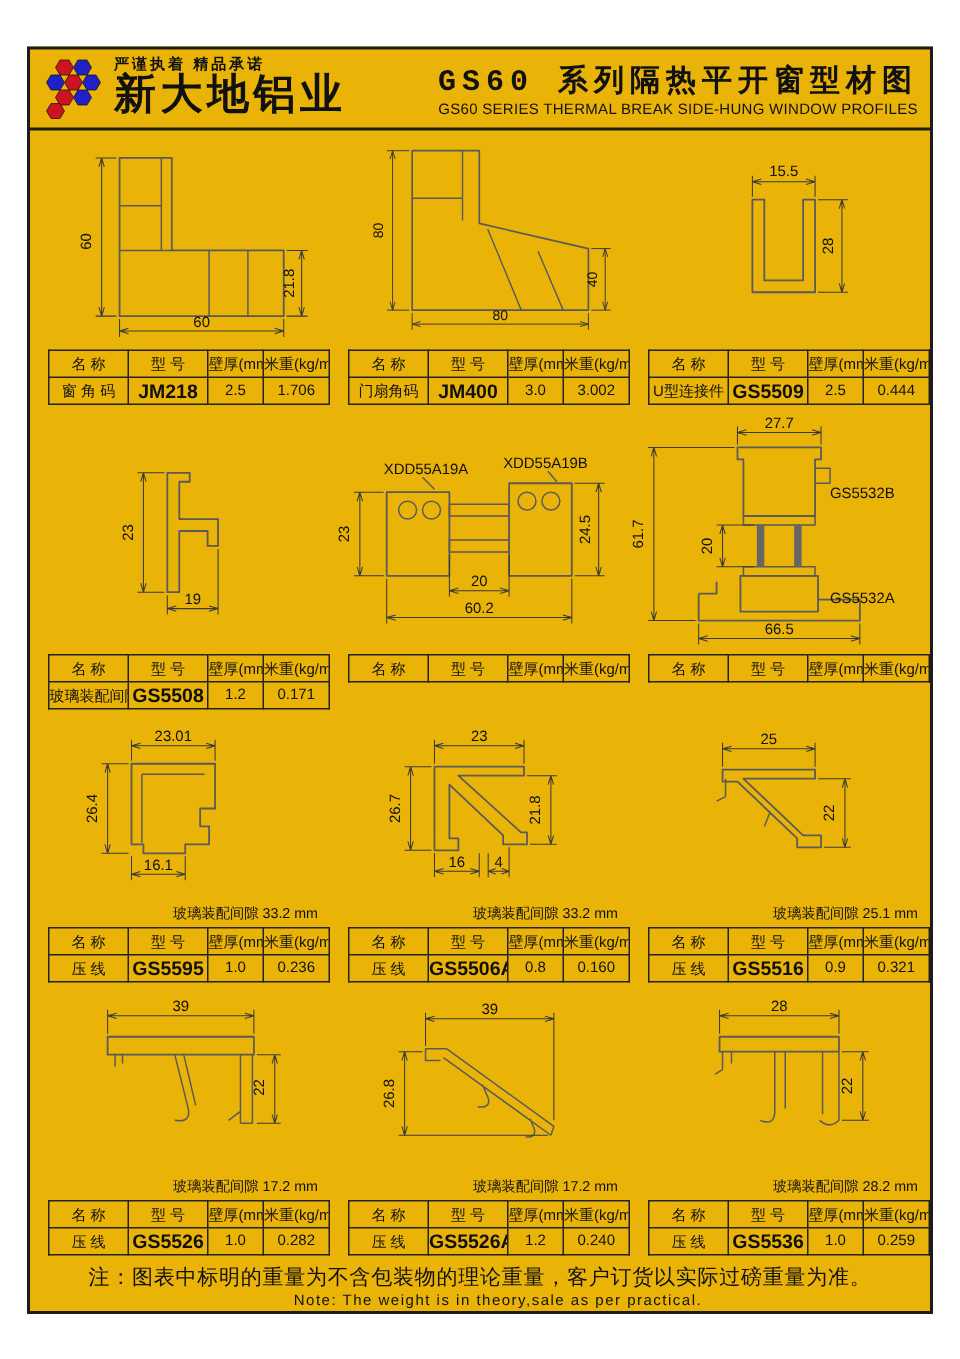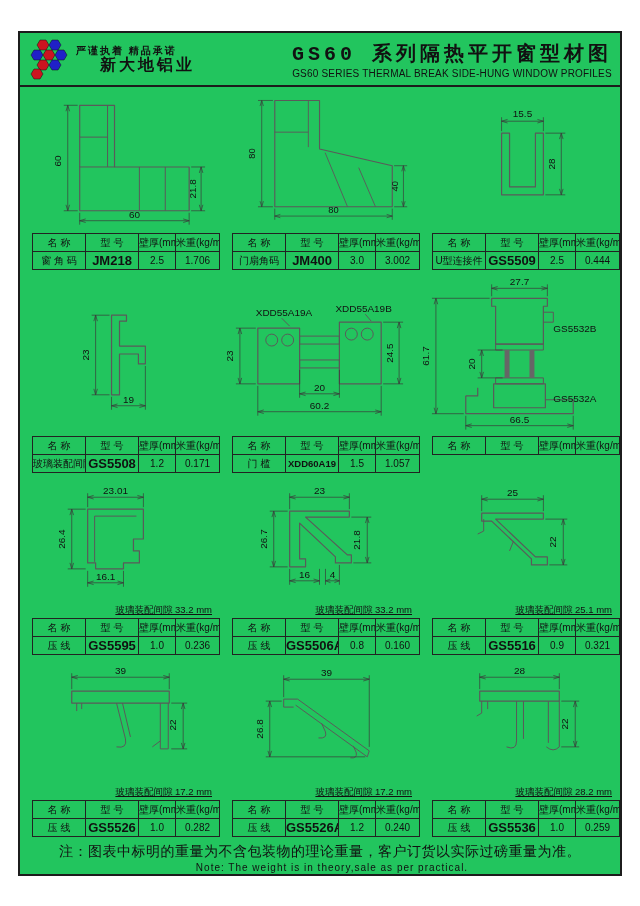--- a/index.html
+++ b/index.html
@@ -2,49 +2,48 @@
 <html><head>
 <meta charset="utf-8">
 <style>
   html,body { margin:0; padding:0; }
   body {
     width:640px; height:906px; background:#ffffff; position:relative;
     font-family:"Liberation Sans", sans-serif; color:#111;
   }
   .page {
     position:absolute; left:18px; top:31px; width:600px; height:841px;
-    border:2px solid #1c1c1c; background:#22c55e; display:flex; flex-direction:column;
+    border:2px solid #1c1c1c; background:#eab308; display:flex; flex-direction:column;
   }
   
   .hdr {
     height:52px; border-bottom:2px solid #1c1c1c; display:flex;
     align-items:center; padding:0 8px 0 6px; flex:0 0 auto;
   }
   .brand { display:flex; align-items:center; gap:6px; }
   .brand-text { display:flex; flex-direction:column; line-height:1.1; }
   .slogan { font-size:10px; font-weight:bold; letter-spacing:2px; }
   .company {
-    font-size:16px; font-weight:bold; letter-spacing:3px;
+    font-size:28px; font-weight:bold; letter-spacing:3px;
     font-family:"Liberation Serif", serif;
-    margin-left:24px;
   }
   .titles { margin-left:auto; text-align:center; }
   .title-cn {
     font-size:20px; font-weight:bold; letter-spacing:4px;
     font-family:Liberation Mono, monospace; white-space:nowrap;
   }
   .title-en { font-size:10px; letter-spacing:0.2px; white-space:nowrap; margin-top:1px; }
   
   .grid { flex:1 1 auto; display:flex; flex-direction:column; padding-top:6px; }
   .prow { display:flex; margin-bottom:6px; }
   .pcell { width:200px; display:flex; flex-direction:column; align-items:center; }
   .pcell svg { display:block; }
   .cap {
     width:188px; text-align:right; font-size:9.5px; height:13px;
-    line-height:13px; padding-right:2px; box-sizing:border-box;text-decoration:underline;
+    line-height:13px; padding-right:2px; box-sizing:border-box;
   }
   
   table.spec { border-collapse:collapse; table-layout:fixed; width:188px; margin-top:2px;margin-left:12px; }
   table.spec th, table.spec td {
     border:1px solid #222; font-size:10px; font-weight:normal;
     text-align:center; padding:0; height:17px; white-space:nowrap; overflow:hidden;
   }
   table.spec td.model { font-weight:bold; font-size:13px; }
   
   .profile { fill:none; stroke:#5a5a5a; stroke-width:1.2; stroke-linejoin:round; }
@@ -228,26 +227,20 @@
           <text class="dimtxt" x="100" y="133" text-anchor="middle">60.2</text>
         </svg>
         <table class="spec">
           <tbody>
               <tr>
             <th style="width:52px">名 称</th>
             <th style="width:52px">型 号</th>
             <th style="width:36px">壁厚(mm)</th>
             <th>米重(kg/m)</th>
           </tr>
-          <tr>
-            <td>门 槛</td>
-            <td class="model" style="font-size:9.5px">XDD60A19</td>
-            <td>1.5</td>
-            <td>1.057</td>
-          </tr>
         </tbody>
           </table>
       </div>
 
       <div class="pcell">
         <svg width="200" height="158" viewBox="0 0 201 158">
           <path class="profile" d="M72,22 H128 V30 H124 V68 H76 V30 H72 Z"></path>
           <path class="pline" d="M124,36 H134 V46 H124"></path>
           <path class="pline" d="M76,68 H124 V74 H76 Z M76,102 H124 V108 H76 Z"></path>
           <rect class="tbar" x="85" y="74" width="5" height="28"></rect>

